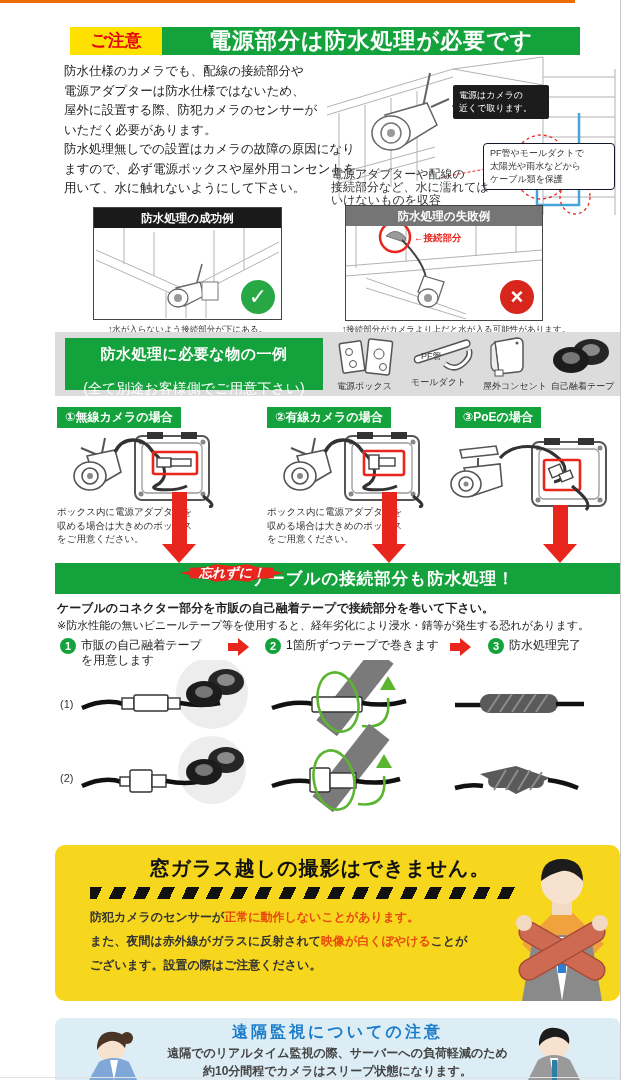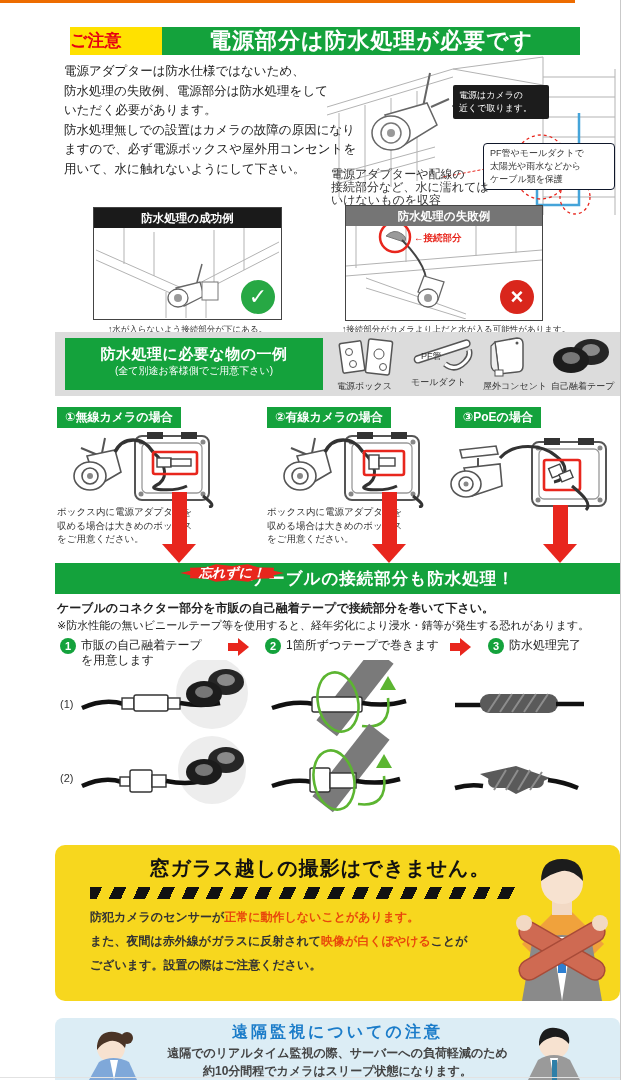--- a/index.html
+++ b/index.html
@@ -10,21 +10,21 @@
   *{margin:0;padding:0;box-sizing:border-box}
   body{font-family:"Liberation Sans","DejaVu Sans",sans-serif;background:#fff}
   #stage{position:relative;width:637px;height:1080px;overflow:hidden;background:#fff}
   .abs{position:absolute}
   .nw{white-space:nowrap}
   .ctr{text-align:center}
 
   
   .top-bar{left:0;top:0;width:575px;height:3px;background:#ed6c00}
   .notice-badge{left:70px;top:27px;width:92px;height:28px;background:var(--badgeYellow);
-    color:var(--noticeRed);font-weight:bold;font-size:17px;line-height:28px;}
+    color:var(--noticeRed);font-weight:bold;font-size:17px;line-height:28px;text-align:center}
   .main-banner{left:162px;top:27px;width:418px;height:28px;background:var(--green);
     color:#fff;font-weight:bold;font-size:22px;line-height:28px;text-align:center;letter-spacing:1px}
 
   .intro{left:64px;top:62px;width:280px;font-size:12.5px;line-height:19.5px;color:var(--ink)}
 
   
   .house{left:325px;top:55px;width:295px;height:165px}
   .co-power{left:128px;top:30px;width:96px;background:#1c1c1c;color:#fff;font-size:9px;
     line-height:13px;padding:4px 6px;border-radius:2px}
   .co-power:after{content:"";position:absolute;left:-8px;bottom:6px;border:7px solid transparent;border-right-color:#1c1c1c}
@@ -38,21 +38,21 @@
   .succ{left:93px;top:207px;width:189px;height:113px}
   .fail{left:345px;top:205px;width:198px;height:116px}
   .cap{font-size:8.5px;color:#333}
   .mark{width:34px;height:34px;border-radius:50%;color:#fff;font-size:22px;line-height:34px;text-align:center;font-weight:bold}
   .pointer-red{color:var(--red);font-size:9.5px;font-weight:bold}
 
   
   .band{left:55px;top:332px;width:565px;height:64px;background:var(--grayBand)}
   .mat-box{left:10px;top:6px;width:258px;height:52px;background:var(--green);color:#fff;text-align:center}
   .mat-box .t1{font-size:15px;font-weight:bold;margin-top:7px;letter-spacing:.5px}
-  .mat-box .t2{font-size:10px;margin-top:0}
+  .mat-box .t2{font-size:14px;margin-top:16px}
   .mat-item{position:absolute;text-align:left;font-size:9px;color:#333}
 
   
   .case-label{height:21px;background:var(--green);color:#fff;font-size:12px;line-height:21px;text-align:center;font-weight:bold}
   .case-note{font-size:9.5px;line-height:13.5px;color:#333}
   .big-arrow{width:34px}
   .big-arrow .shaft{width:15px;margin:0 auto;background:var(--red)}
   .big-arrow .head{width:0;height:0;border-left:17px solid transparent;border-right:17px solid transparent;border-top:19px solid var(--red)}
 
   
@@ -95,22 +95,23 @@
 <body>
 
 <div id="stage">
 
   <div class="abs top-bar"></div>
 
   <div class="abs notice-badge nw">ご注意</div>
   <div class="abs main-banner nw">電源部分は防水処理が必要です</div>
 
   <div class="abs intro">
+    <div class="nw">防水仕様のカメラでも、配線の接続部分や</div>
     <div class="nw">電源アダプターは防水仕様ではないため、</div>
-    <div class="nw">防水処理の失敗例、電源部分は防水処理をして</div>
+    <div class="nw">屋外に設置する際、防犯カメラのセンサーが</div>
     <div class="nw">いただく必要があります。</div>
     <div class="nw">防水処理無しでの設置はカメラの故障の原因になり</div>
     <div class="nw">ますので、必ず電源ボックスや屋外用コンセントを</div>
     <div class="nw">用いて、水に触れないようにして下さい。</div>
   </div>
 
   <div class="abs house">
     <svg width="295" height="165" viewBox="0 0 295 165">
       <g stroke="#b3b3b3" stroke-width="1" fill="none">
         <path d="M2 52 L128 14 L218 2"></path>

